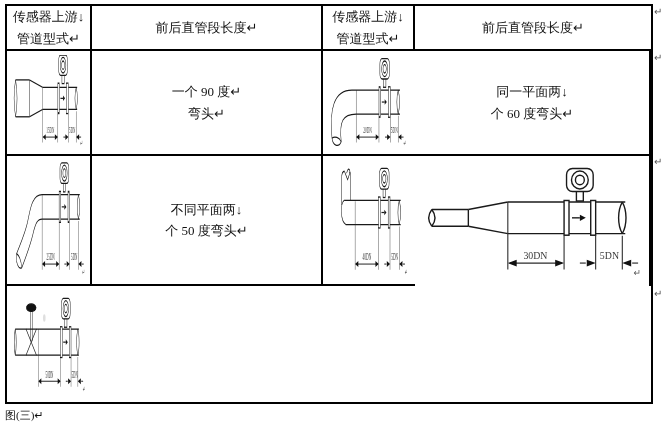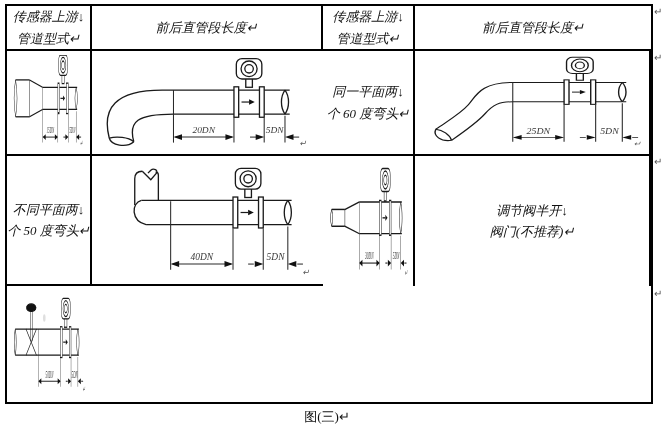--- a/index.html
+++ b/index.html
@@ -1,33 +1,33 @@
 <!DOCTYPE html>
 <html><head>
 <meta charset="utf-8">
 <style>
   html,body{margin:0;padding:0;background:#e8e8e8;}
   .page{position:relative;width:666px;height:434px;background:#ffffff;outline:1px solid #b9b9b9;
         font-family:"Liberation Serif",serif;overflow:hidden;}
   .tbl{position:absolute;left:5px;top:4px;width:644px;height:396px;border:2px solid #000;
-       display:grid;grid-template-columns:85px 231px 92px 236px;grid-template-rows:45px 105px 130px 116px;font-style:italic;}
+       display:grid;grid-template-columns:85px 231px 92px 236px;grid-template-rows:45px 105px 130px 116px;}
   .cell{border-right:2px solid #000;border-bottom:2px solid #000;display:flex;
         align-items:center;justify-content:center;overflow:hidden;background:#fff;}
   .last-col{border-right:none;}
   .last-row{border-bottom:none;}
   .type{font-size:13px;line-height:1.65;color:#111;text-align:center;white-space:pre-line;}
   .dia{display:block;padding:4px;}
   .dia svg{display:block;width:100%;height:100%;}
   .pipes{stroke:#1a1a1a;stroke-width:1.4;fill:none;}
   .dims{stroke:#2a2a2a;stroke-width:1.1;fill:none;}
   .dims polygon{fill:#111;stroke:none;}
   .dn{font-family:"Liberation Serif",serif;font-size:10px;fill:#3a3a3a;stroke:none;text-anchor:middle;}
   .pcr{font-family:"Liberation Sans",sans-serif;font-size:9px;fill:#555;stroke:none;text-anchor:middle;}
-  .caption{position:absolute;left:5px;top:408px;width:644px;text-align:center;
-           font-size:13px;color:#111;}
+  .caption{position:absolute;left:5px;top:408px;width:644px;text-align:left;
+           font-size:11px;color:#111;}
   .edge-mark{position:absolute;left:654px;font-size:10px;color:#555;}
 </style>
 </head>
 <body>
 
 <svg width="0" height="0" style="position:absolute" aria-hidden="true">
   <defs>
     <g id="fm" stroke="#1a1a1a" stroke-width="1.4" fill="#ffffff">
       <rect x="12.5" y="-26" width="7" height="10"></rect>
       <rect x="2.5" y="-47" width="27" height="22" rx="6"></rect>
@@ -86,20 +86,24 @@
           <line x1="160" y1="89" x2="167" y2="89"></line>
             <polygon points="175,89 166,85.8 166,92.2"></polygon>
           <line x1="207" y1="89" x2="214" y2="89"></line>
             <polygon points="199,89 208,85.8 208,92.2"></polygon>
           <text class="dn" x="120" y="85">15DN</text>
           <text class="dn" x="187" y="85">5DN</text>
           <text class="pcr" x="215" y="99">↵</text>
         </g>
       </svg>
     </div>
+    <div class="cell">
+      <div class="type">一个 90 度↵
+弯头↵</div>
+    </div>
     <div class="cell dia last-col">
       <svg viewBox="0 0 236 103" preserveAspectRatio="none">
         <g class="pipes">
           <path d="M14,90 C6,58 20,38 70,38 L205,38"></path>
           <path d="M40,94 C34,72 44,64 82,64 L205,64"></path>
           <path d="M14,90 C16,98 32,101 40,94"></path>
             <path d="M14,90 C22,88 34,89 40,94"></path>
           <path d="M200,38 C195,45 195,57 200,64"></path>
             <path d="M200,38 C205,45 205,57 200,64"></path>
         </g>
@@ -219,24 +223,20 @@
           <line x1="163" y1="98" x2="169" y2="98"></line>
             <polygon points="179,98 170,94.8 170,101.2"></polygon>
           <line x1="216" y1="98" x2="222" y2="98"></line>
             <polygon points="206,98 215,94.8 215,101.2"></polygon>
           <text class="dn" x="118" y="94">30DN</text>
           <text class="dn" x="193" y="94">5DN</text>
           <text class="pcr" x="221" y="110">↵</text>
         </g>
       </svg>
     </div>
-    <div class="cell last-row">
-      <div class="type">调节阀半开↓
-阀门(不推荐)↵</div>
-    </div>
     <div class="cell dia last-col last-row">
       <svg viewBox="0 0 236 116" preserveAspectRatio="none">
         <g class="pipes">
           <line x1="13" y1="42" x2="208" y2="42"></line>
             <line x1="13" y1="70" x2="208" y2="70"></line>
           <path d="M13,42 C9,49 9,63 13,70"></path>
             <path d="M13,42 C17,49 17,63 13,70"></path>
           <g>
             <line x1="46" y1="42" x2="78" y2="70"></line>
               <line x1="46" y1="70" x2="78" y2="42"></line>

